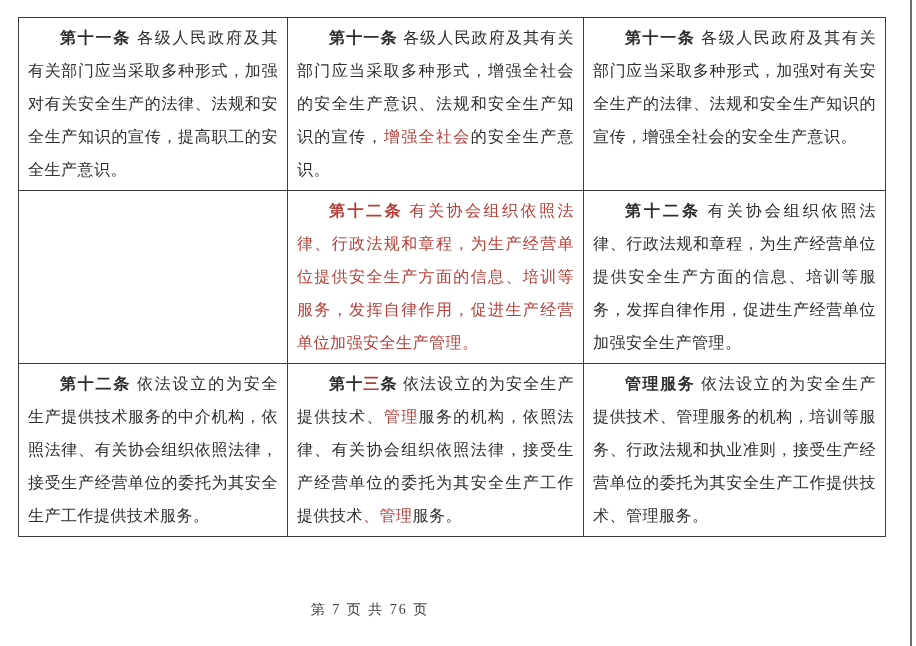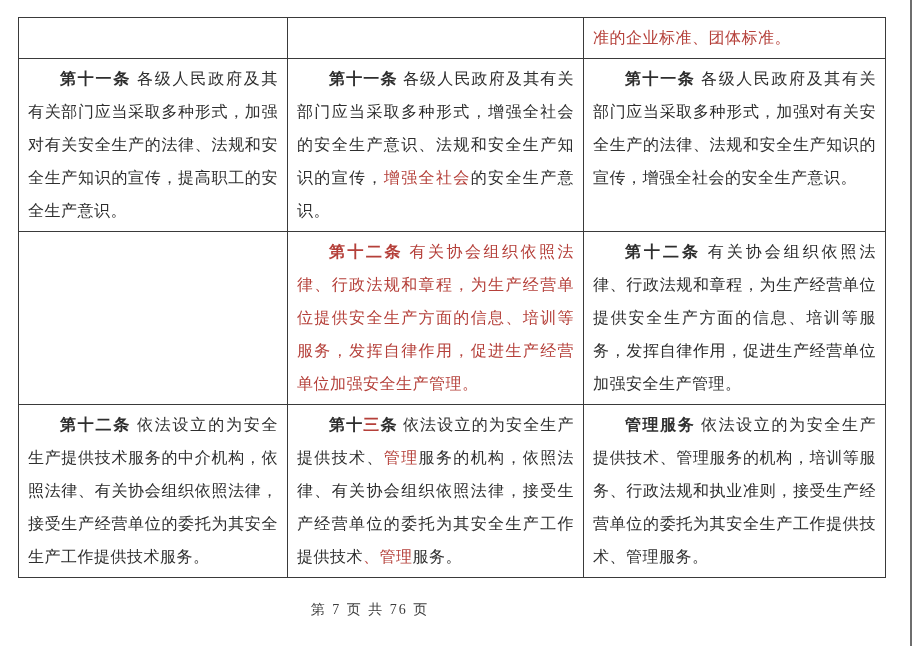--- a/index.html
+++ b/index.html
@@ -51,25 +51,20 @@
 </head>
 <body>
 
 <table class="cmp">
   <colgroup>
     <col style="width:269px">
     <col style="width:296px">
     <col style="width:302px">
   </colgroup>
   <tbody>
-    <tr style="height:40px">
-      <td></td>
-      <td></td>
-      <td><span class="red">准的企业标准、团体标准。</span></td>
-    </tr>
     <tr style="height:171px">
       <td class="indent"><span class="bold">第十一条</span><span> 各级人民政府及其有关部门应当采取多种形式，加强对有关安全生产的法律、法规和安全生产知识的宣传，提高职工的安全生产意识。</span></td>
       <td class="indent"><span class="bold">第十一条</span><span> 各级人民政府及其有关部门应当采取多种形式，增强全社会的安全生产意识、法规和安全生产知识的宣传，</span><span class="red">增强全社会</span><span>的安全生产意识。</span></td>
       <td class="indent"><span class="bold">第十一条</span><span> 各级人民政府及其有关部门应当采取多种形式，加强对有关安全生产的法律、法规和安全生产知识的宣传，增强全社会的安全生产意识。</span></td>
     </tr>
     <tr style="height:170px">
       <td></td>
       <td class="indent"><span class="red bold">第十二条</span><span class="red"> 有关协会组织依照法律、行政法规和章程，为生产经营单位提供安全生产方面的信息、培训等服务，发挥自律作用，促进生产经营单位加强安全生产管理。</span></td>
       <td class="indent"><span class="bold">第十二条</span><span> 有关协会组织依照法律、行政法规和章程，为生产经营单位提供安全生产方面的信息、培训等服务，发挥自律作用，促进生产经营单位加强安全生产管理。</span></td>
     </tr>

